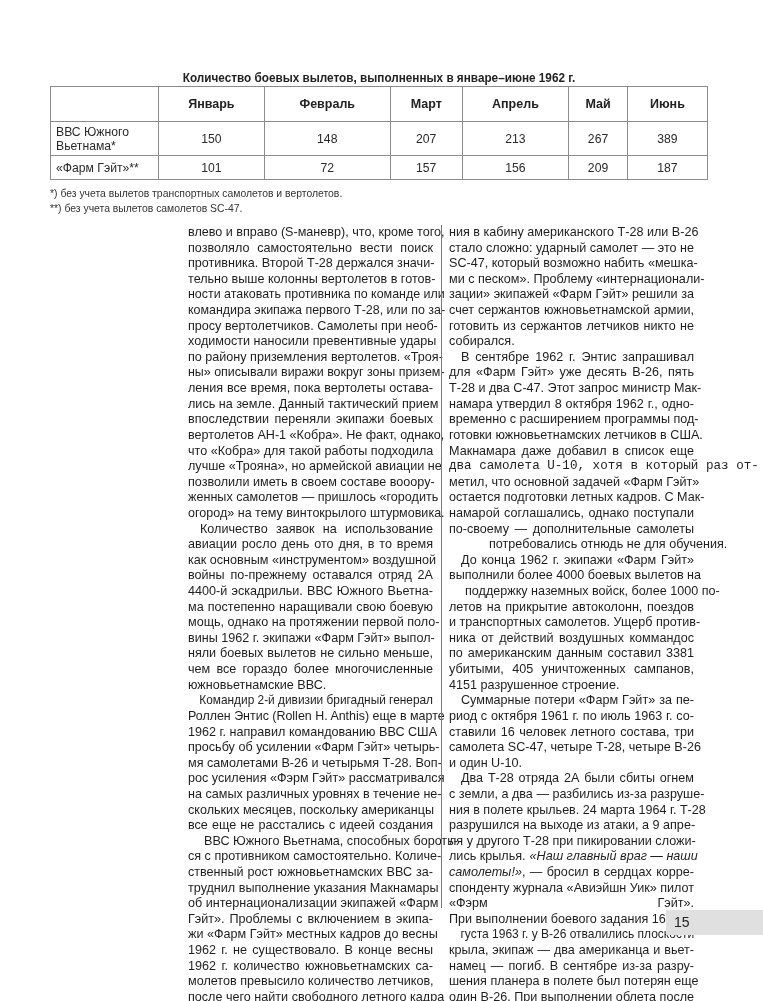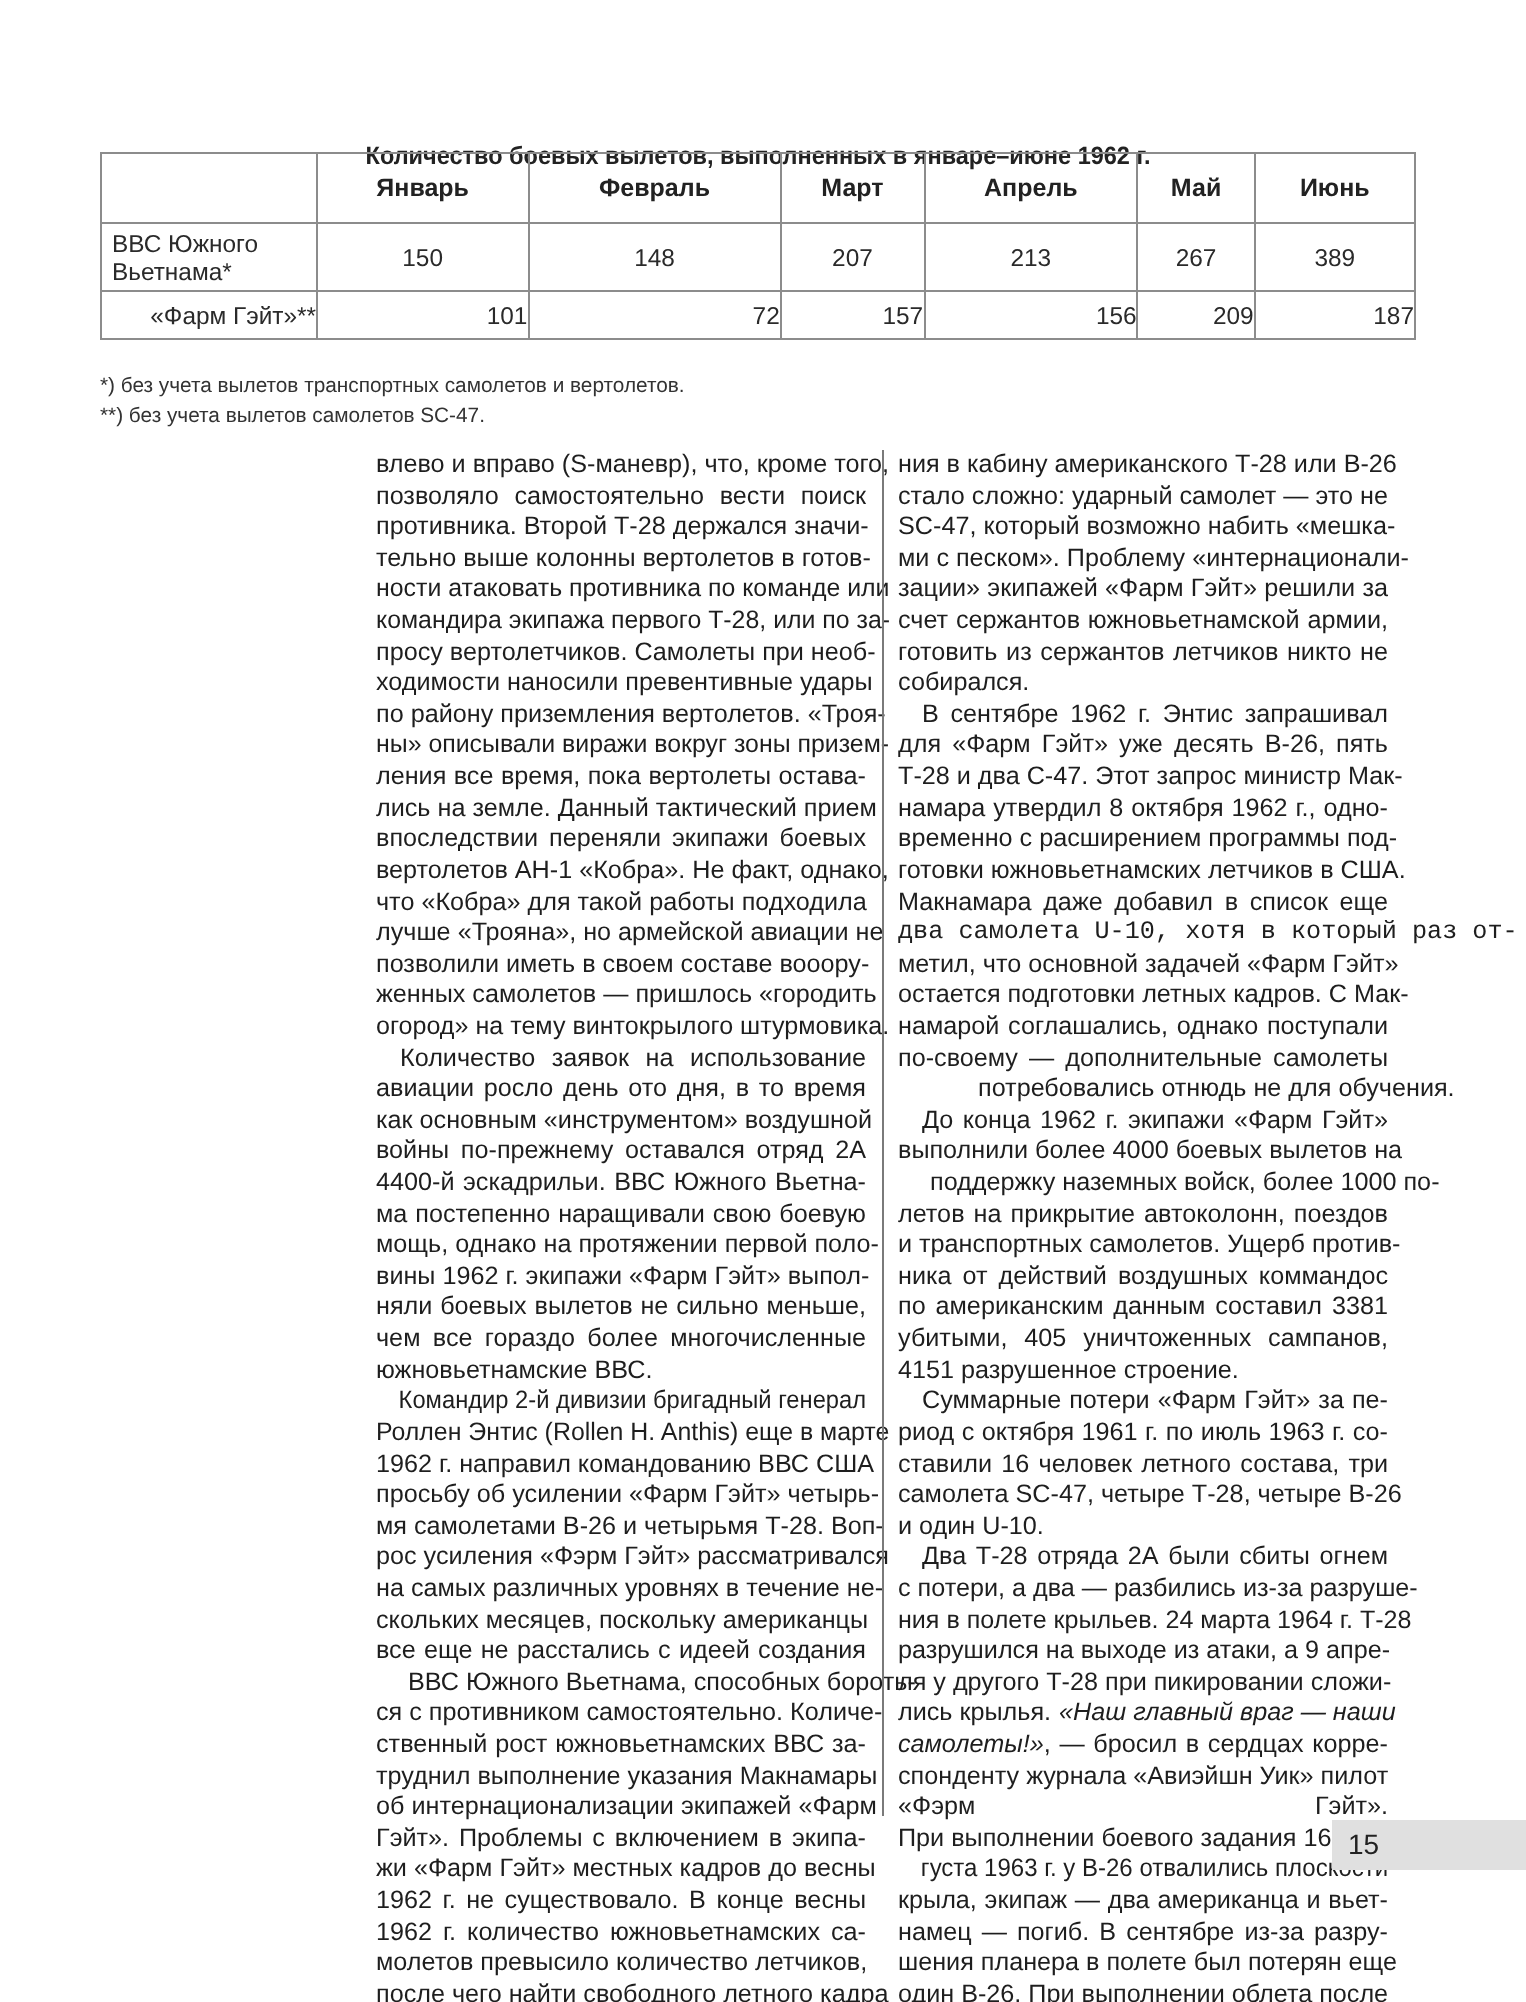--- a/index.html
+++ b/index.html
@@ -6,29 +6,29 @@
   body {
     width: 763px; height: 1001px; background: #ffffff; position: relative; overflow: hidden;
     font-family: "Liberation Sans", "DejaVu Sans", sans-serif; color: #1d1d1d;
   }
   .table-title {
     position: absolute; left: 50px; width: 658px; top: 71px;
     text-align: center; font-weight: bold; font-size: 12.5px; color: #222;
     transform: scaleX(0.94); transform-origin: center;
   }
   table.sorties {
-    position: absolute; left: 50px; top: 76px; width: 658px;
+    position: absolute; left: 50px; top: 86px; width: 658px;
     border-collapse: collapse; font-size: 12.2px; color: #2a2a2a;
   }
   table.sorties td, table.sorties th {
     border: 1px solid #8c8c8c; text-align: center; padding: 0;
   }
   table.sorties th { font-weight: bold; height: 34px; font-size: 12.5px; color: #222; }
   table.sorties tr.r1 td { height: 33px; margin-top: 24px; }
-  table.sorties tr.r2 td { height: 23px; text-align: right; }
+  table.sorties tr.r2 td { height: 23px; }
   table.sorties td.rowhead { text-align: left; padding-left: 5px; width: 102px; line-height: 14px; }
   .footnotes {
     position: absolute; left: 50px; top: 186px; font-size: 10.4px; color: #333; line-height: 15px;
   }
   .col {
     position: absolute; top: 225px; width: 245px;
     font-size: 12.6px; line-height: 15.62px; color: #1e1e1e;
     text-align: justify;
   }
   .col.left { left: 188px; }
@@ -172,21 +172,21 @@
     <span class="line" style="display: block; width: auto;">ника от действий воздушных коммандос</span>
     <span class="line" style="display: block; width: auto;">по американским данным составил 3381</span>
     <span class="line" style="display: block; width: auto;">убитыми, 405 уничтоженных сампанов,</span>
     <span class="line last" style="display: block; width: auto;">4151 разрушенное строение.</span>
     <span class="line indent" style="display: block; width: auto;">Суммарные потери «Фарм Гэйт» за пе-</span>
     <span class="line" style="display: block; width: auto;">риод с октября 1961 г. по июль 1963 г. со-</span>
     <span class="line" style="display: block; width: auto;">ставили 16 человек летного состава, три</span>
     <span class="line" style="display: block; width: auto;">самолета SC-47, четыре Т-28, четыре В-26</span>
     <span class="line last" style="display: block; width: auto;">и один U-10.</span>
     <span class="line indent" style="display: block; width: auto;">Два Т-28 отряда 2А были сбиты огнем</span>
-    <span class="line" style="display: block; width: auto;">с потери, а два — разбились из-за разруше-</span>
+    <span class="line" style="display: block; width: auto;">с земли, а два — разбились из-за разруше-</span>
     <span class="line" style="display: block; width: auto; transform: scaleX(0.996); transform-origin: left center;">ния в полете крыльев. 24 марта 1964 г. Т-28</span>
     <span class="line" style="display: block; width: auto;">разрушился на выходе из атаки, а 9 апре-</span>
     <span class="line" style="display: block; width: auto;">ля у другого Т-28 при пикировании сложи-</span>
     <span class="line" style="display: block; width: auto;"><span>лись крылья.</span><i style="margin-left: 4px;">«Наш главный враг — наши</i></span>
     <span class="line" style="display: block; width: auto;"><i>самолеты!»</i><span>, — бросил в сердцах корре-</span></span>
     <span class="line" style="display: block; width: auto;">спонденту журнала «Авиэйшн Уик» пилот</span>
     <span class="line" style="display: block; width: auto;">«Фэрм Гэйт».</span>
     <span class="line last" style="display: block; width: auto;">При выполнении боевого задания 16 ав-</span>
     <span class="line indent" style="display: block; width: auto; transform: scaleX(0.953); transform-origin: left center;">густа 1963 г. у В-26 отвалились плоскости</span>
     <span class="line" style="display: block; width: auto;">крыла, экипаж — два американца и вьет-</span>

